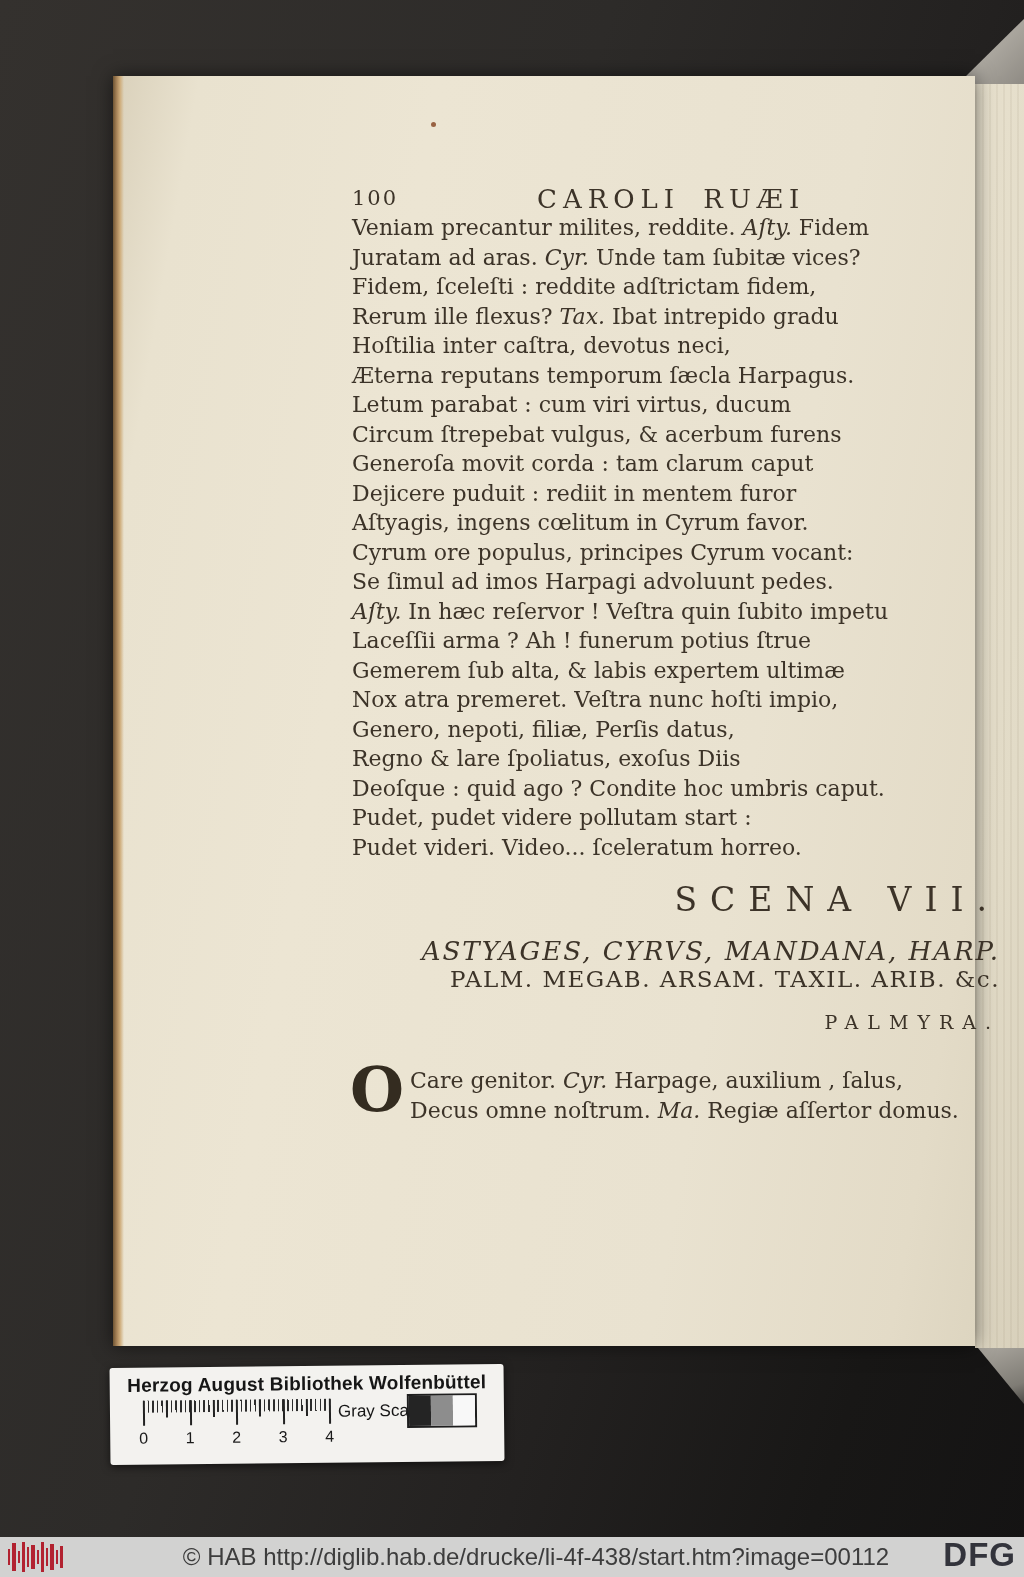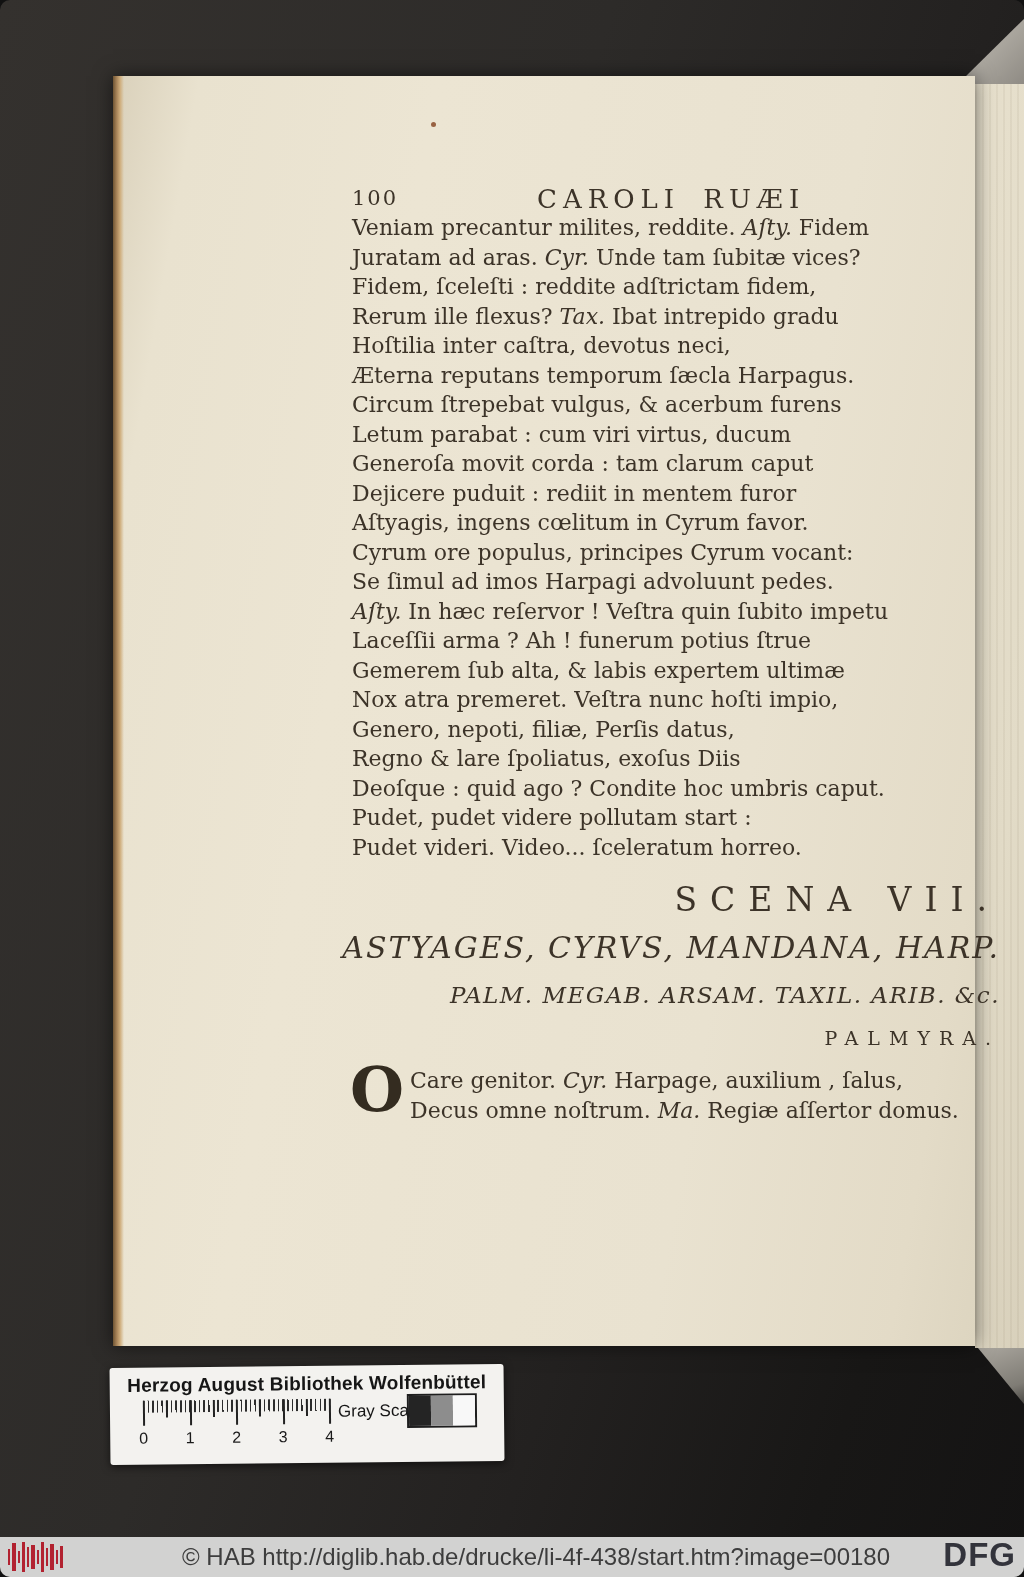--- a/index.html
+++ b/index.html
@@ -1,20 +1,19 @@
 <!DOCTYPE html>
 <html><head>
 <meta charset="utf-8">
 <style>
   html,body{margin:0;padding:0;background:#111;}
   .viewport{
     position:relative;width:1024px;height:1577px;overflow:hidden;
     background:linear-gradient(108deg,#34312e 0%,#2d2b29 40%,#232120 65%,#181716 85%,#141313 100%);
     font-family:"DejaVu Serif",serif;
-    border-radius:10px;
   }
   
   .paper{
     position:absolute;left:113px;top:76px;width:862px;height:1270px;
     background:linear-gradient(100deg,#d9d0ba 0%,#e9e2cf 8%,#ece5d3 30%,#e9e2d0 70%,#e3dbc7 92%,#ddd5c0 100%);
     box-shadow:0 0 18px rgba(0,0,0,.55);
   }
   .deckle{
     position:absolute;left:0;top:0;width:11px;height:100%;
     background:linear-gradient(90deg,#6f5433 0%,#a9855a 35%,#cfae7d 65%,rgba(224,203,164,0) 100%);
@@ -41,22 +40,22 @@
   }
   
   .ink{color:#3c3328;}
   .ink-dot{position:absolute;left:318px;top:46px;width:5px;height:5px;border-radius:50%;background:#8a4a28;opacity:.85;}
   .pageno{position:absolute;left:239px;top:110px;font-size:21px;letter-spacing:2px;}
   .running-title{position:absolute;left:424px;top:108px;font-size:26px;letter-spacing:6px;word-spacing:9px;}
   .verse{position:absolute;left:239px;top:137px;width:620px;font-size:22px;line-height:29.5px;white-space:nowrap;}
   .verse .it,.it{font-style:italic;}
   .scene-block{position:absolute;left:187px;top:804px;width:700px;text-align:right;}
   .scena{font-size:33px;letter-spacing:13px;padding-left:10px;}
-  .chars1{margin-top:11px;font-style:italic;font-size:30px;letter-spacing:2px;white-space:nowrap;}
-  .chars2{margin-top:17px;font-style:italic;font-size:23px;letter-spacing:1.5px;white-space:nowrap;}
+  .chars1{margin-top:17px;font-style:italic;font-size:26px;letter-spacing:2px;white-space:nowrap;}
+  .chars2{margin-top:0;font-size:23px;letter-spacing:1.5px;white-space:nowrap;}
   .speaker{margin-top:19px;font-size:19px;letter-spacing:9px;padding-left:7px;}
   .opening{position:absolute;left:237px;top:988px;display:flex;align-items:flex-start;}
   .dropcap{font-size:62px;line-height:52px;font-weight:bold;width:60px;color:#342c20;}
   .opening-lines{font-size:22px;line-height:29.5px;padding-top:2px;white-space:nowrap;}
   
   .hab-label{
     position:absolute;left:110px;top:1366px;width:394px;height:97px;
     background:#f3f2ef;border-radius:3px;transform:rotate(-.6deg);
     box-shadow:0 2px 8px rgba(0,0,0,.6);
     font-family:"Liberation Sans",sans-serif;color:#161616;
@@ -98,22 +97,22 @@
     <span class="pageno ink">100</span>
     <span class="running-title ink">CAROLI RUÆI</span>
 
     <div class="verse ink" id="verse">
         <div><span>Veniam precantur milites, reddite. </span><span class="it">Aſty.</span><span> Fidem</span></div>
         <div><span>Juratam ad aras. </span><span class="it">Cyr.</span><span> Unde tam ſubitæ vices?</span></div>
         <div><span>Fidem, ſceleſti : reddite adſtrictam fidem,</span></div>
         <div><span>Rerum ille flexus? </span><span class="it">Tax.</span><span> Ibat intrepido gradu</span></div>
         <div><span>Hoſtilia inter caſtra, devotus neci,</span></div>
         <div><span>Æterna reputans temporum ſæcla Harpagus.</span></div>
+        <div><span>Letum parabat : cum viri virtus, ducum</span></div>
         <div><span>Circum ſtrepebat vulgus, &amp; acerbum furens</span></div>
-        <div><span>Letum parabat : cum viri virtus, ducum</span></div>
         <div><span>Generoſa movit corda : tam clarum caput</span></div>
         <div><span>Dejicere puduit : rediit in mentem furor</span></div>
         <div><span>Aſtyagis, ingens cœlitum in Cyrum favor.</span></div>
         <div><span>Cyrum ore populus, principes Cyrum vocant:</span></div>
         <div><span>Se ſimul ad imos Harpagi advoluunt pedes.</span></div>
         <div><span class="it">Aſty.</span><span> In hæc reſervor ! Veſtra quin ſubito impetu</span></div>
         <div><span>Laceſſii arma ? Ah ! funerum potius ſtrue</span></div>
         <div><span>Gemerem ſub alta, &amp; labis expertem ultimæ</span></div>
         <div><span>Nox atra premeret. Veſtra nunc hoſti impio,</span></div>
         <div><span>Genero, nepoti, filiæ, Perſis datus,</span></div>
@@ -173,17 +172,17 @@
         <i style="height: 30px; width: 3px; background: rgb(178, 34, 48);"></i>
         <i style="height: 20px; width: 2px; background: rgb(178, 34, 48);"></i>
         <i style="height: 24px; width: 4px; background: rgb(178, 34, 48);"></i>
         <i style="height: 14px; width: 2px; background: rgb(178, 34, 48);"></i>
         <i style="height: 30px; width: 3px; background: rgb(178, 34, 48);"></i>
         <i style="height: 18px; width: 2px; background: rgb(178, 34, 48);"></i>
         <i style="height: 26px; width: 4px; background: rgb(178, 34, 48);"></i>
         <i style="height: 14px; width: 2px; background: rgb(178, 34, 48);"></i>
         <i style="height: 22px; width: 3px; background: rgb(178, 34, 48);"></i>
       </div>
-    <div class="footer-text">© HAB http://diglib.hab.de/drucke/li-4f-438/start.htm?image=00180</div>
+    <div class="footer-text">© HAB http://diglib.hab.de/drucke/li-4f-438/start.htm?image=00112</div>
     <div class="dfg">DFG</div>
   </div>
 
 </div>
 
 </body></html>

